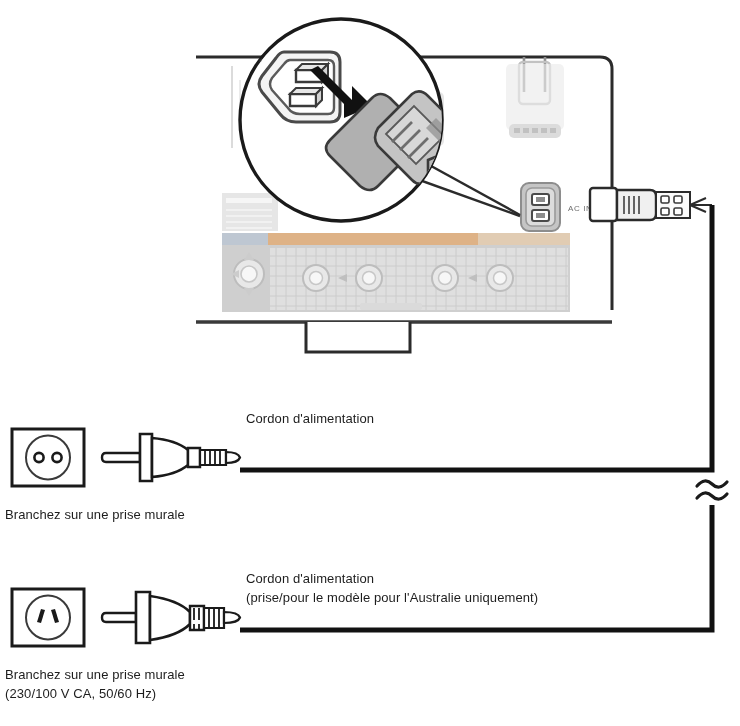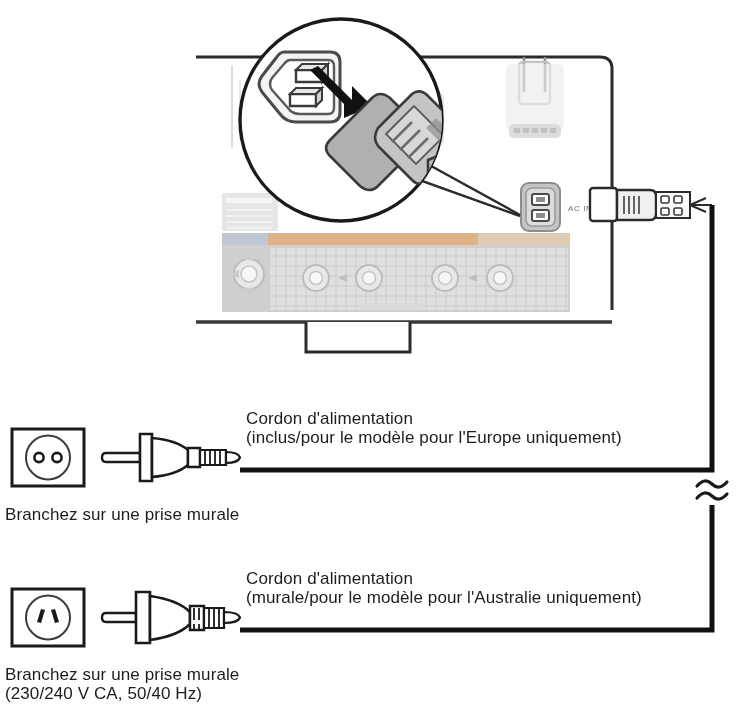--- a/index.html
+++ b/index.html
@@ -18,21 +18,21 @@
     overflow: hidden;
     background: #ffffff;
   }
   #art {
     position: absolute;
     left: 0;
     top: 0;
   }
   .label {
     position: absolute;
-    font-size: 17px;
+    font-size: 13px;
     line-height: 19px;
     color: #1d1d1d;
     white-space: nowrap;
     letter-spacing: 0.1px;
   }
   .label .ln {
     display: block;
   }
   #cord-label-eu  { left: 246px; top: 409px; }
   #cord-label-au  { left: 246px; top: 569px; }
@@ -300,30 +300,29 @@
       <g stroke="#1a1a1a" stroke-width="1.8">
         <path d="M 209 608 L 209 628 M 214 608 L 214 628 M 219 608 L 219 628"></path>
       </g>
       <path d="M 224 612 Q 238 612 240 617.5 Q 238 623 224 623 Z" fill="#ffffff" stroke="#1a1a1a" stroke-width="2.2"></path>
     </g>
 
   </svg>
 
   <div class="label" id="cord-label-eu">
     <span class="ln">Cordon d'alimentation</span>
-    <span class="ln">(inclus/pour le modèle pour l'Europe uniquement)</span>
   </div>
 
   <div class="label" id="cord-label-au">
     <span class="ln">Cordon d'alimentation</span>
-    <span class="ln">(murale/pour le modèle pour l'Australie uniquement)</span>
+    <span class="ln">(prise/pour le modèle pour l'Australie uniquement)</span>
   </div>
 
   <div class="label" id="socket-cap-eu">
     <span class="ln">Branchez sur une prise murale</span>
   </div>
 
   <div class="label" id="socket-cap-au">
     <span class="ln">Branchez sur une prise murale</span>
-    <span class="ln">(230/240 V CA, 50/40 Hz)</span>
+    <span class="ln">(230/100 V CA, 50/60 Hz)</span>
   </div>
 
 </div>
 
 </body></html>

